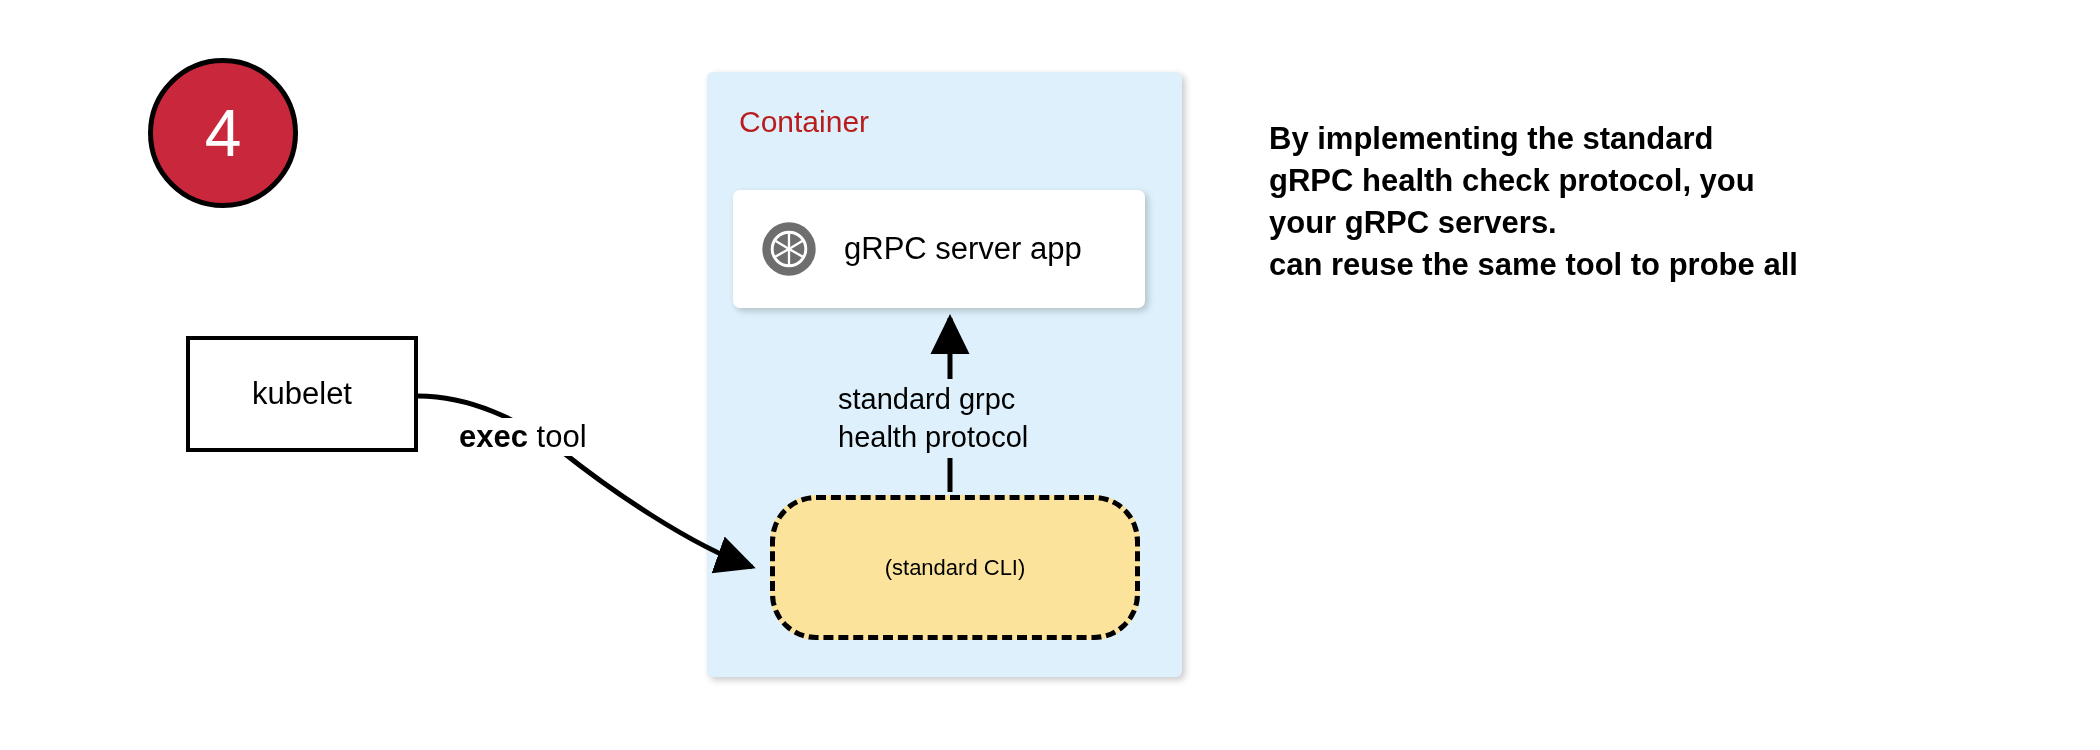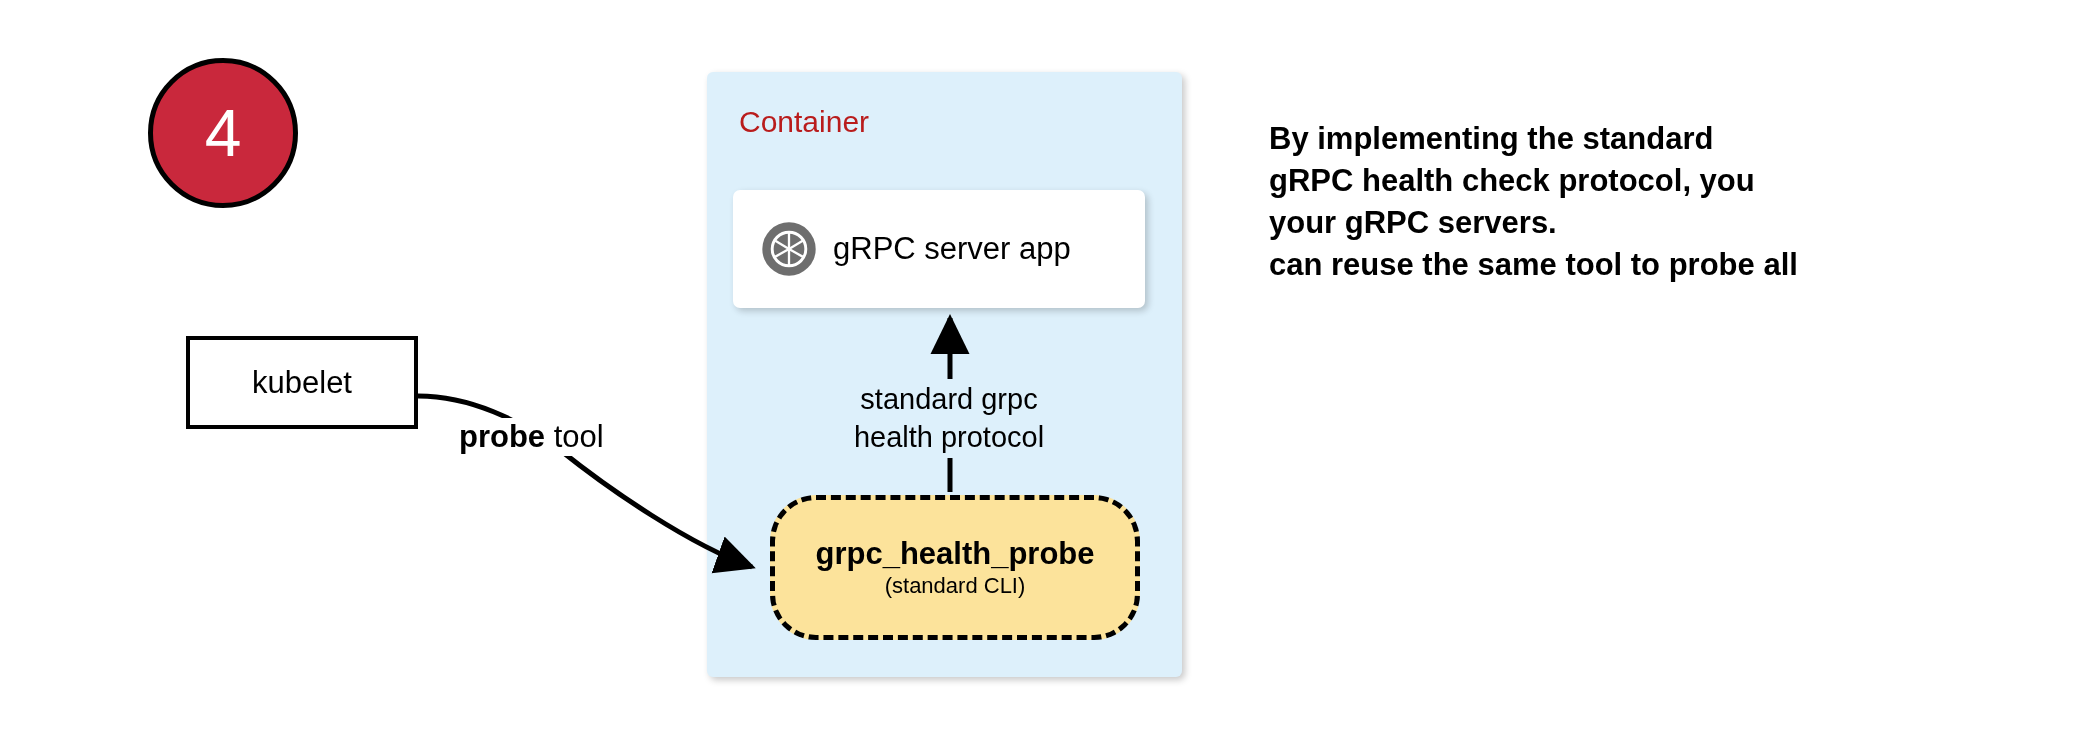--- a/index.html
+++ b/index.html
@@ -8,50 +8,50 @@
   .stage{position:absolute;left:0;top:0;width:2100px;height:750px;}
 
   
   .step-badge{position:absolute;left:148px;top:58px;width:150px;height:150px;
       border-radius:50%;border:5px solid #000;box-sizing:border-box;
       display:flex;align-items:center;justify-content:center;}
   .step-badge span{font-size:66px;color:#ffffff;line-height:1;
       font-family:"Liberation Sans",sans-serif;}
 
   
-  .kubelet-box{position:absolute;left:186px;top:336px;width:232px;height:93px;
+  .kubelet-box{position:absolute;left:186px;top:336px;width:232px;height:116px;
       border:4px solid #000;background:#ffffff;box-sizing:border-box;
       display:flex;align-items:center;justify-content:center;}
   .kubelet-box span{font-size:31px;}
 
   
   .container-panel{position:absolute;left:707px;top:72px;width:475px;height:605px;
       background:#ddf0fb;border-radius:6px;
       box-shadow:3px 3px 7px rgba(0,0,0,0.22);}
   .container-title{position:absolute;left:32px;top:33px;font-size:30px;color:#b91c1c;}
 
   
   .server-card{position:absolute;left:733px;top:190px;width:412px;height:118px;
       background:#ffffff;border-radius:7px;
       box-shadow:3px 3px 7px rgba(0,0,0,0.20);
       display:flex;align-items:center;}
   .server-card .icon{margin-left:27px;width:58px;height:58px;flex:0 0 58px;}
-  .server-card .label{margin-left:15px;font-size:31px;}
+  .server-card .label{margin-left:26px;font-size:31px;}
 
   
   .probe-box{position:absolute;left:770px;top:495px;width:370px;height:145px;
       background:#fce39b;border:5px dashed #000;border-radius:46px;
       box-sizing:border-box;display:flex;flex-direction:column;
       align-items:center;justify-content:center;}
   .probe-box .t1{font-size:31px;font-weight:bold;line-height:1.18;}
   .probe-box .t2{font-size:22px;line-height:1.18;}
 
   
   .protocol-label{position:absolute;left:838px;top:379px;width:222px;
-      text-align:center;font-size:29px;line-height:1.30;
+      text-align:left;font-size:29px;line-height:1.30;
       background:#ddf0fb;padding:2px 0;}
 
   
   .exec-label{position:absolute;left:455px;top:418px;font-size:31px;
       white-space:nowrap;background:#ffffff;padding:1px 4px;}
   .exec-label b{font-weight:bold;}
 
   
   .side-note{position:absolute;left:1269px;top:118px;width:600px;
       font-size:31px;line-height:1.36;font-weight:bold;}
@@ -115,26 +115,25 @@
     </span>
     <span class="label">gRPC server app</span>
   </div>
 
   <div class="protocol-label" style="background: rgb(221, 240, 251);">
     <div>standard grpc</div>
     <div>health protocol</div>
   </div>
 
   <div class="probe-box" style="background: rgb(252, 227, 155);">
-    <div class="t1">grpc_health_probe</div>
     <div class="t2">(standard CLI)</div>
   </div>
 
   <div class="exec-label">
-    <b>probe</b><span> tool</span>
+    <b>exec</b><span> tool</span>
   </div>
 
   <div class="side-note">
     <div>By implementing the standard</div>
     <div>gRPC health check protocol, you</div>
     <div>your gRPC servers.</div>
     <div>can reuse the same tool to probe all</div>
   </div>
 
 </div>

